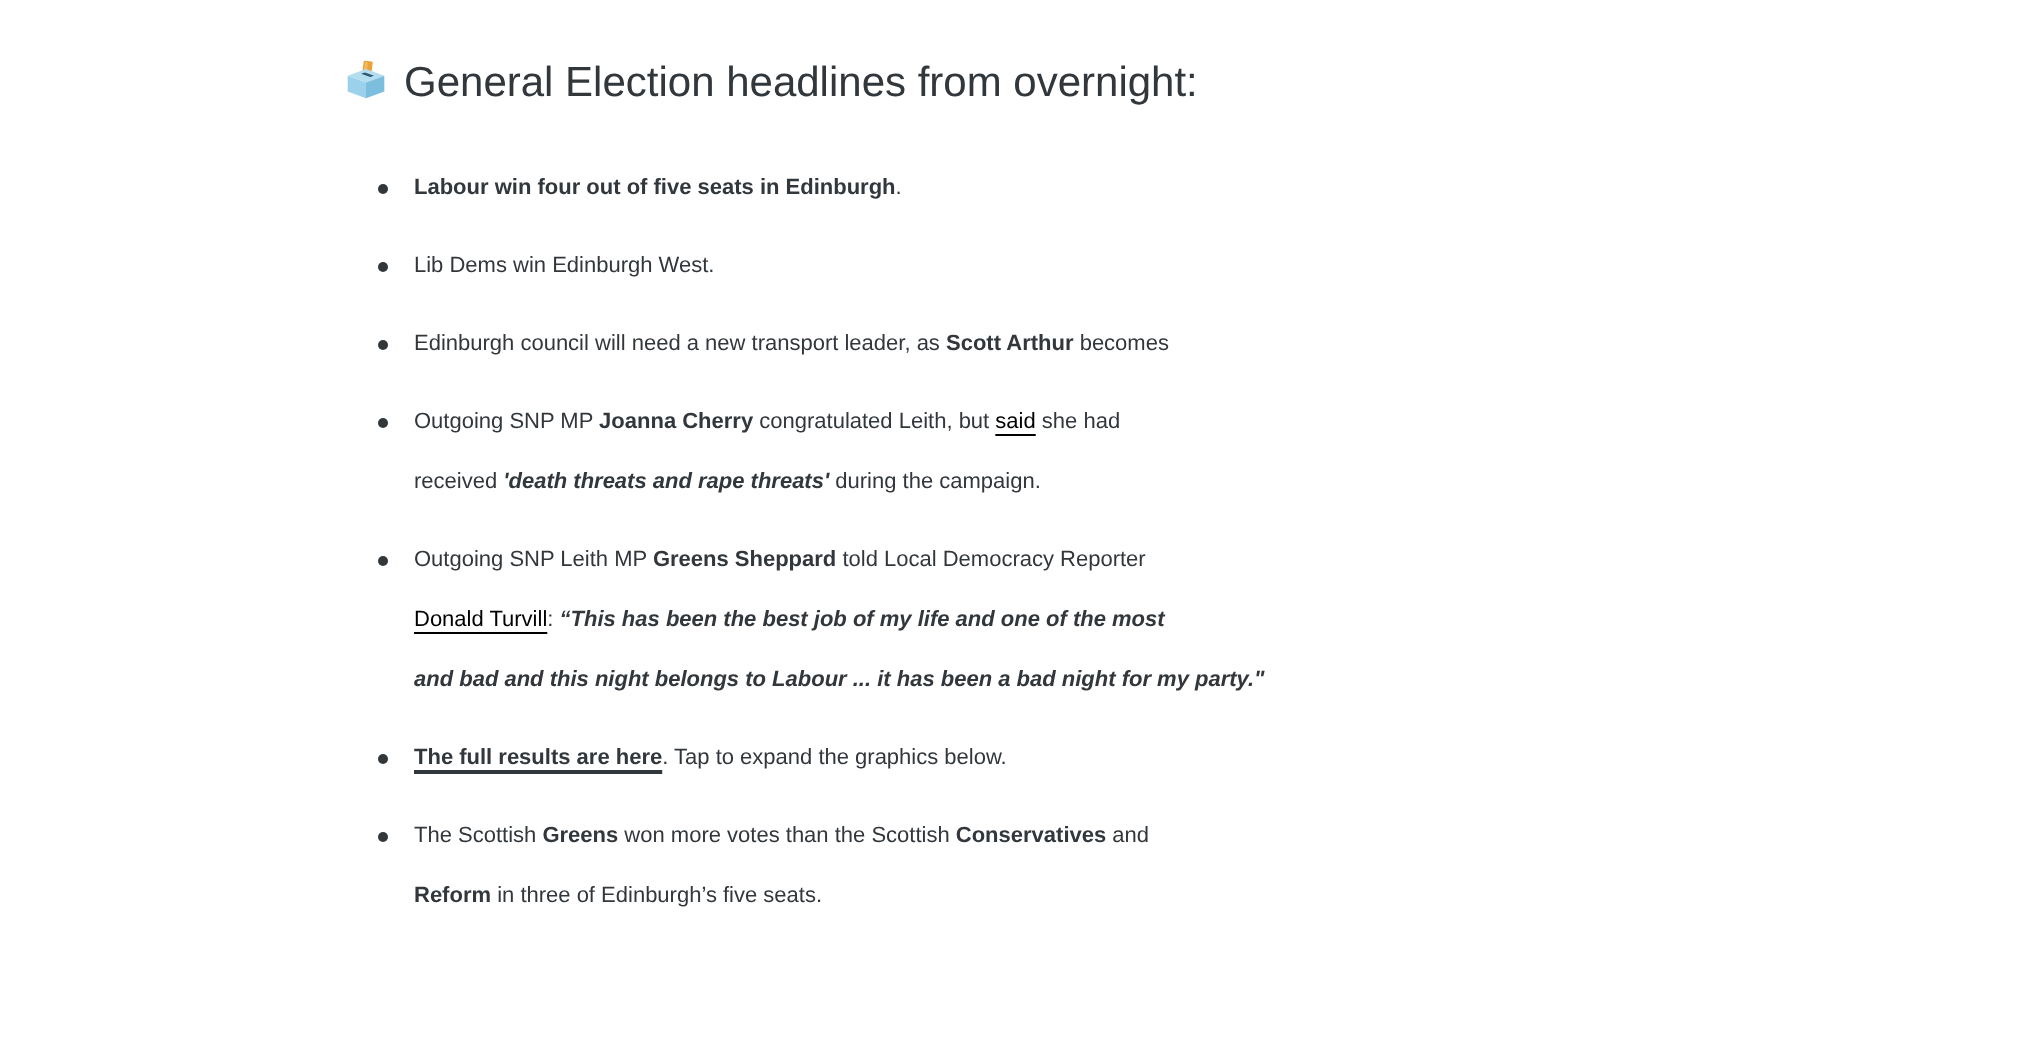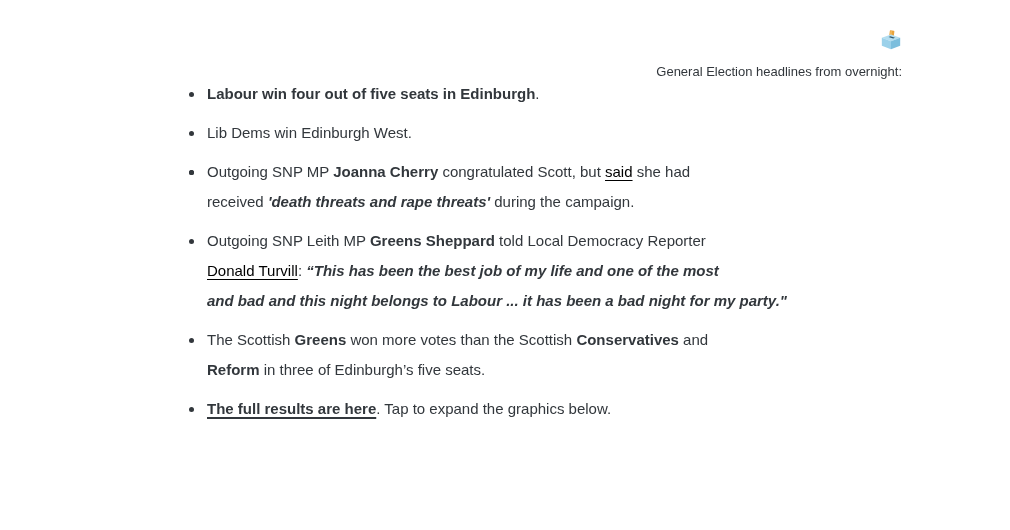--- a/index.html
+++ b/index.html
@@ -13,42 +13,41 @@
     color: #32373c;
   }
   .content {
     position: absolute;
     left: 172px;
     top: 29px;
     width: 730px;
   }
   .header {
     display: flex;
-    align-items: flex-end;
+    align-items: flex-start;
     gap: 8px;
-    font-size: 13px;
+    font-size: 21px;
     line-height: 26px;
     height: 26px;
-    flex-direction: column;
   }
   .header .emoji {
     width: 22px;
     height: 22px;
     flex: 0 0 22px;
   }
   ul.headlines {
     list-style: none;
     margin: 24px 0 0 0;
     padding: 0;
   }
   ul.headlines li {
     position: relative;
     padding-left: 35px;
     width: 705px;
-    font-size: 15px;
+    font-size: 11px;
     line-height: 30px;
     margin-bottom: 9px;
   }
   ul.headlines li::before {
     content: "";
     position: absolute;
     left: 17px;
     top: 13px;
     width: 5px;
     height: 5px;
@@ -95,36 +94,37 @@
 
     <li>
       <span class="line"><span class="b">Labour win four out of five seats in Edinburgh</span><span>.</span></span>
     </li>
 
     <li>
       <span class="line"><span>Lib Dems win Edinburgh West.</span></span>
     </li>
 
     <li>
+      <span class="line"><span>Edinburgh council will need a new transport leader, as </span><span class="b">Scott Arthur</span><span> becomes</span></span>
     </li>
 
     <li>
-      <span class="line"><span>Outgoing SNP MP </span><span class="b">Joanna Cherry</span><span> congratulated Scott, but </span><span class="lnk">said</span><span> she had</span></span>
+      <span class="line"><span>Outgoing SNP MP </span><span class="b">Joanna Cherry</span><span> congratulated Leith, but </span><span class="lnk">said</span><span> she had</span></span>
       <span class="line"><span>received </span><span class="i">'death threats and rape threats'</span><span> during the campaign.</span></span>
     </li>
 
     <li>
       <span class="line"><span>Outgoing SNP Leith MP </span><span class="b">Greens Sheppard</span><span> told Local Democracy Reporter</span></span>
       <span class="line"><span class="lnk">Donald Turvill</span><span>: </span><span class="i">“This has been the best job of my life and one of the most</span></span>
       <span class="line"><span class="i">and bad and this night belongs to Labour ... it has been a bad night for my party."</span></span>
     </li>
 
     <li>
-      <span class="line"><span>The Scottish </span><span class="b">Greens</span><span> won more votes than the Scottish </span><span class="b">Conservatives</span><span> and</span></span>
-      <span class="line"><span class="b">Reform</span><span> in three of Edinburgh’s five seats.</span></span>
+      <span class="line"><span class="blnk">The full results are here</span><span>. Tap to expand the graphics below.</span></span>
     </li>
 
     <li>
-      <span class="line"><span class="blnk">The full results are here</span><span>. Tap to expand the graphics below.</span></span>
+      <span class="line"><span>The Scottish </span><span class="b">Greens</span><span> won more votes than the Scottish </span><span class="b">Conservatives</span><span> and</span></span>
+      <span class="line"><span class="b">Reform</span><span> in three of Edinburgh’s five seats.</span></span>
     </li>
 
   </ul>
 </div>
 
 </body></html>

